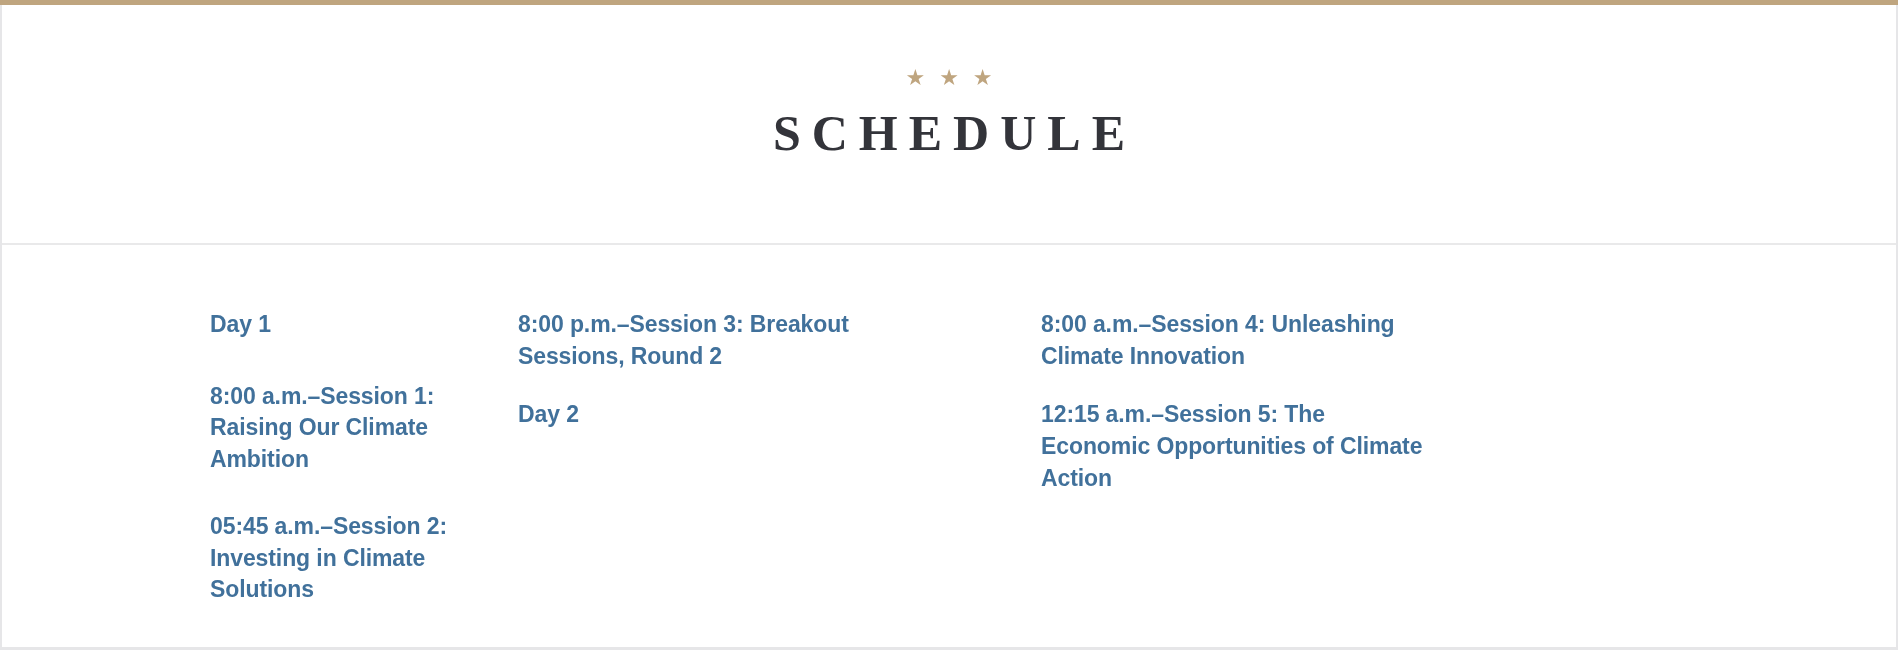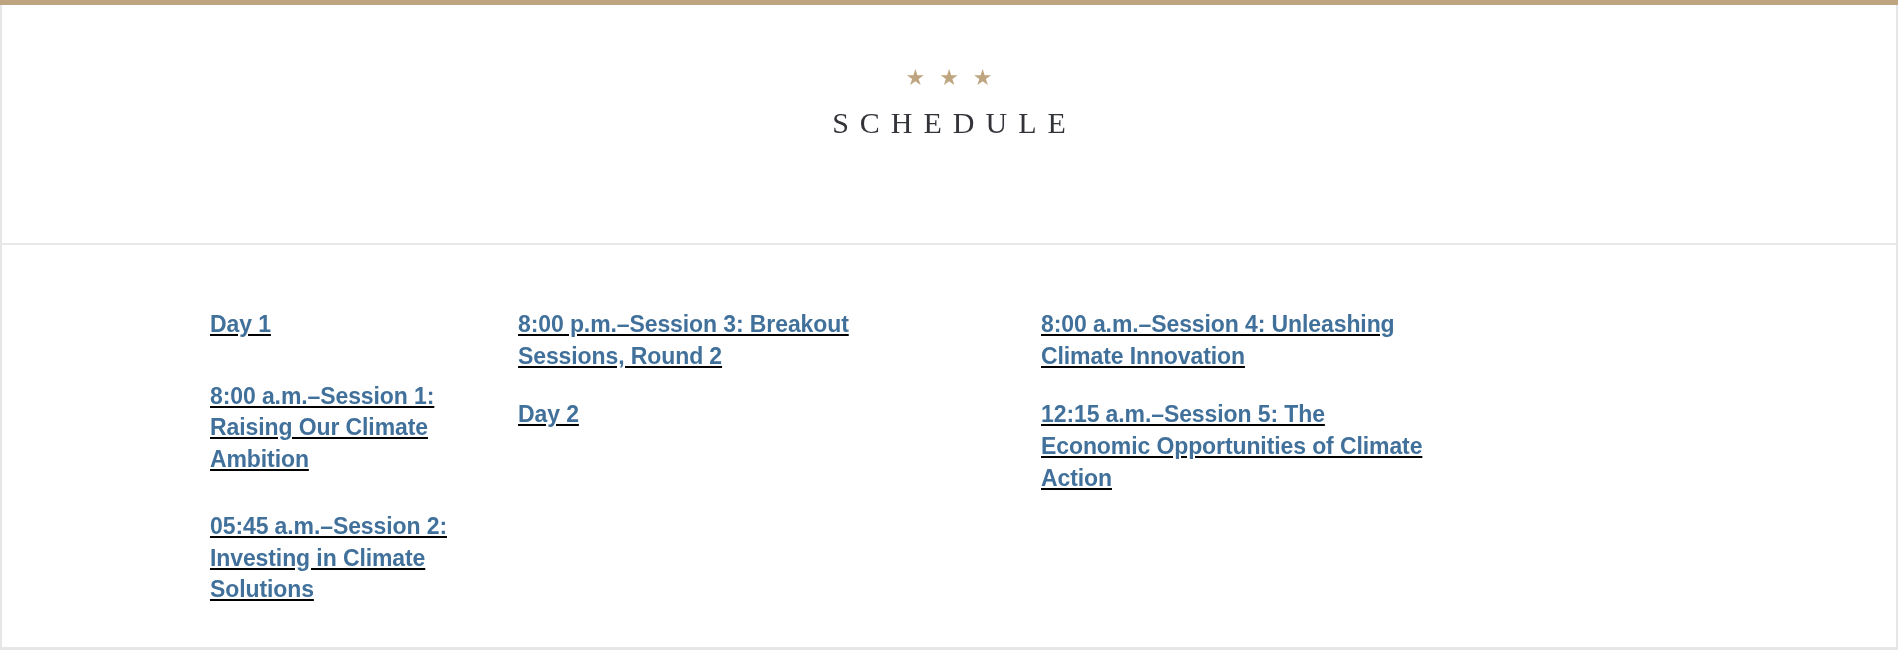--- a/index.html
+++ b/index.html
@@ -59,39 +59,38 @@
   .stars .star {
     color: #bfa57f;
     font-size: 22px;
     line-height: 1;
     display: block;
   }
 
   .schedule-title {
     margin-top: 17px;
     font-family: "Liberation Serif", serif;
-    font-size: 30px;
-    font-weight: 400;
+    font-size: 50px;
+    font-weight: 700;
     letter-spacing: 11px;
     color: #33343a;
     text-indent: 11px;
     line-height: 1.1;
     white-space: nowrap;
   }
 
   
   .columns {
     position: absolute;
     top: 247px;
     left: 0;
     right: 0;
     bottom: 0;
     display: flex;
     padding: 62px 0 1px 0;
-    text-decoration: underline;
   }
 
   .col {
     flex: 0 0 auto;
   }
   .col-1 { width: 509px; padding-left: 208px; }
   .col-2 { width: 510px; padding-left: 7px; }
   .col-3 { width: 620px; padding-left: 8px; }
 
   .day-heading {

